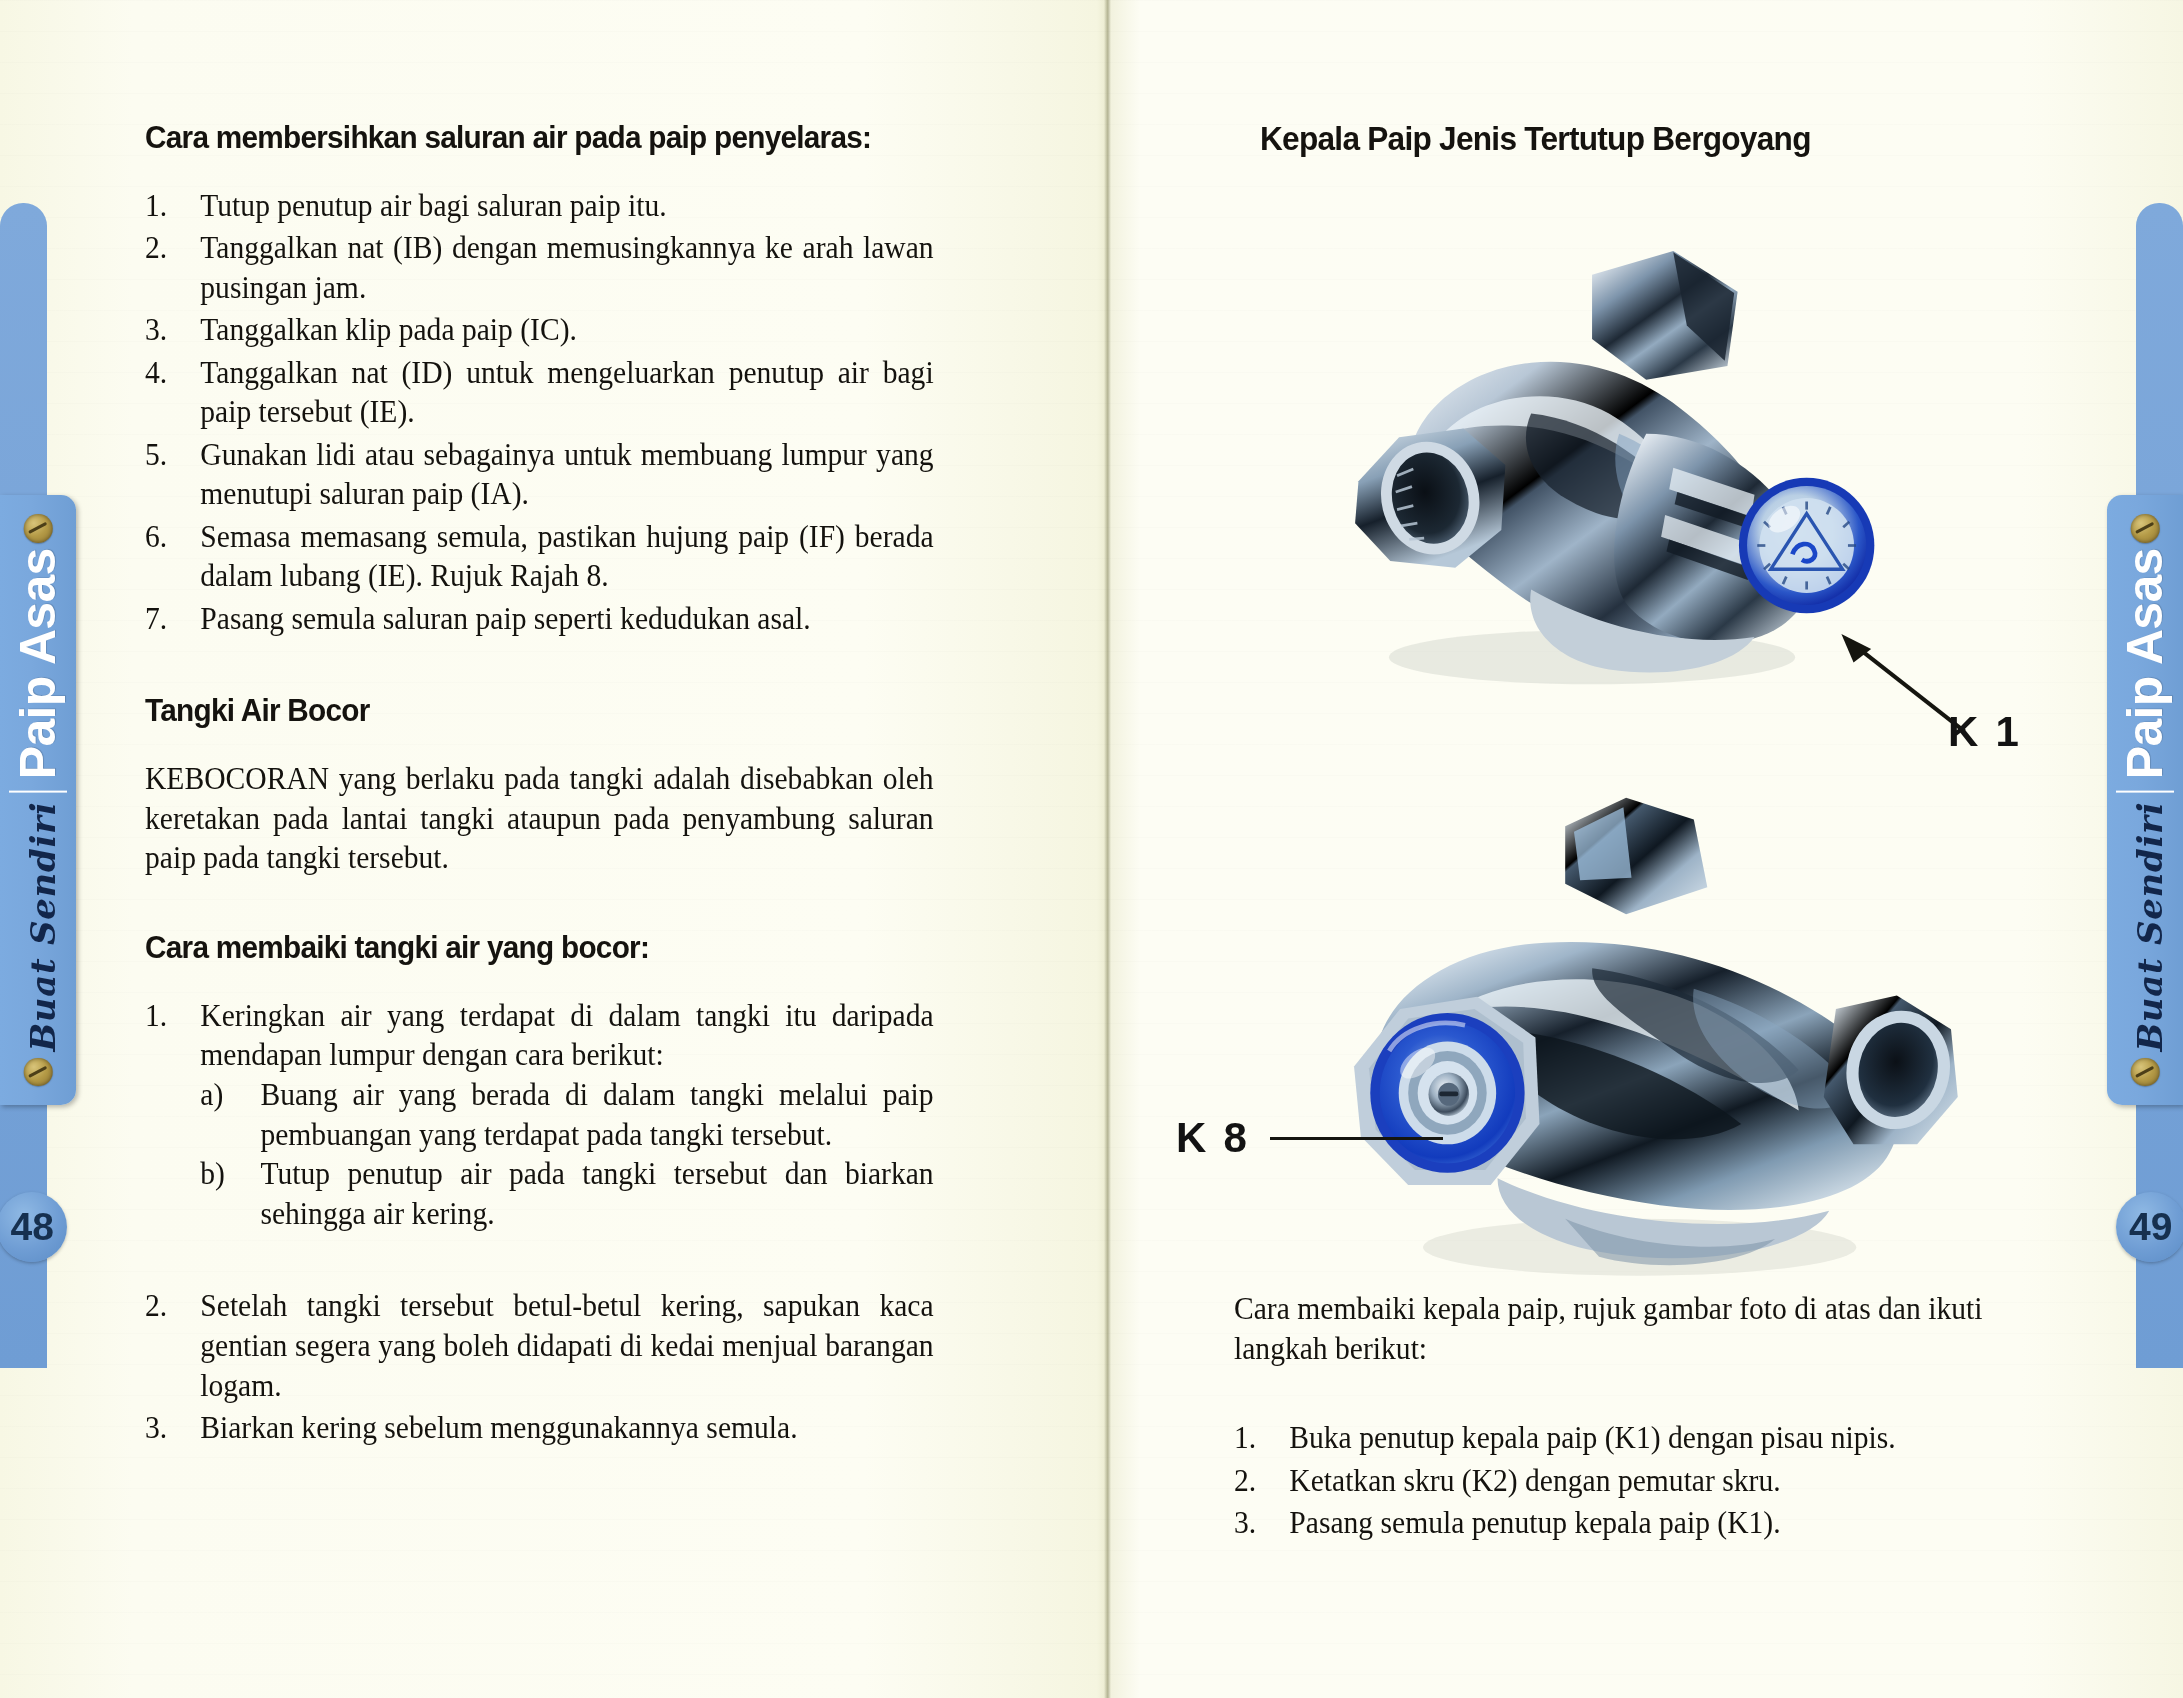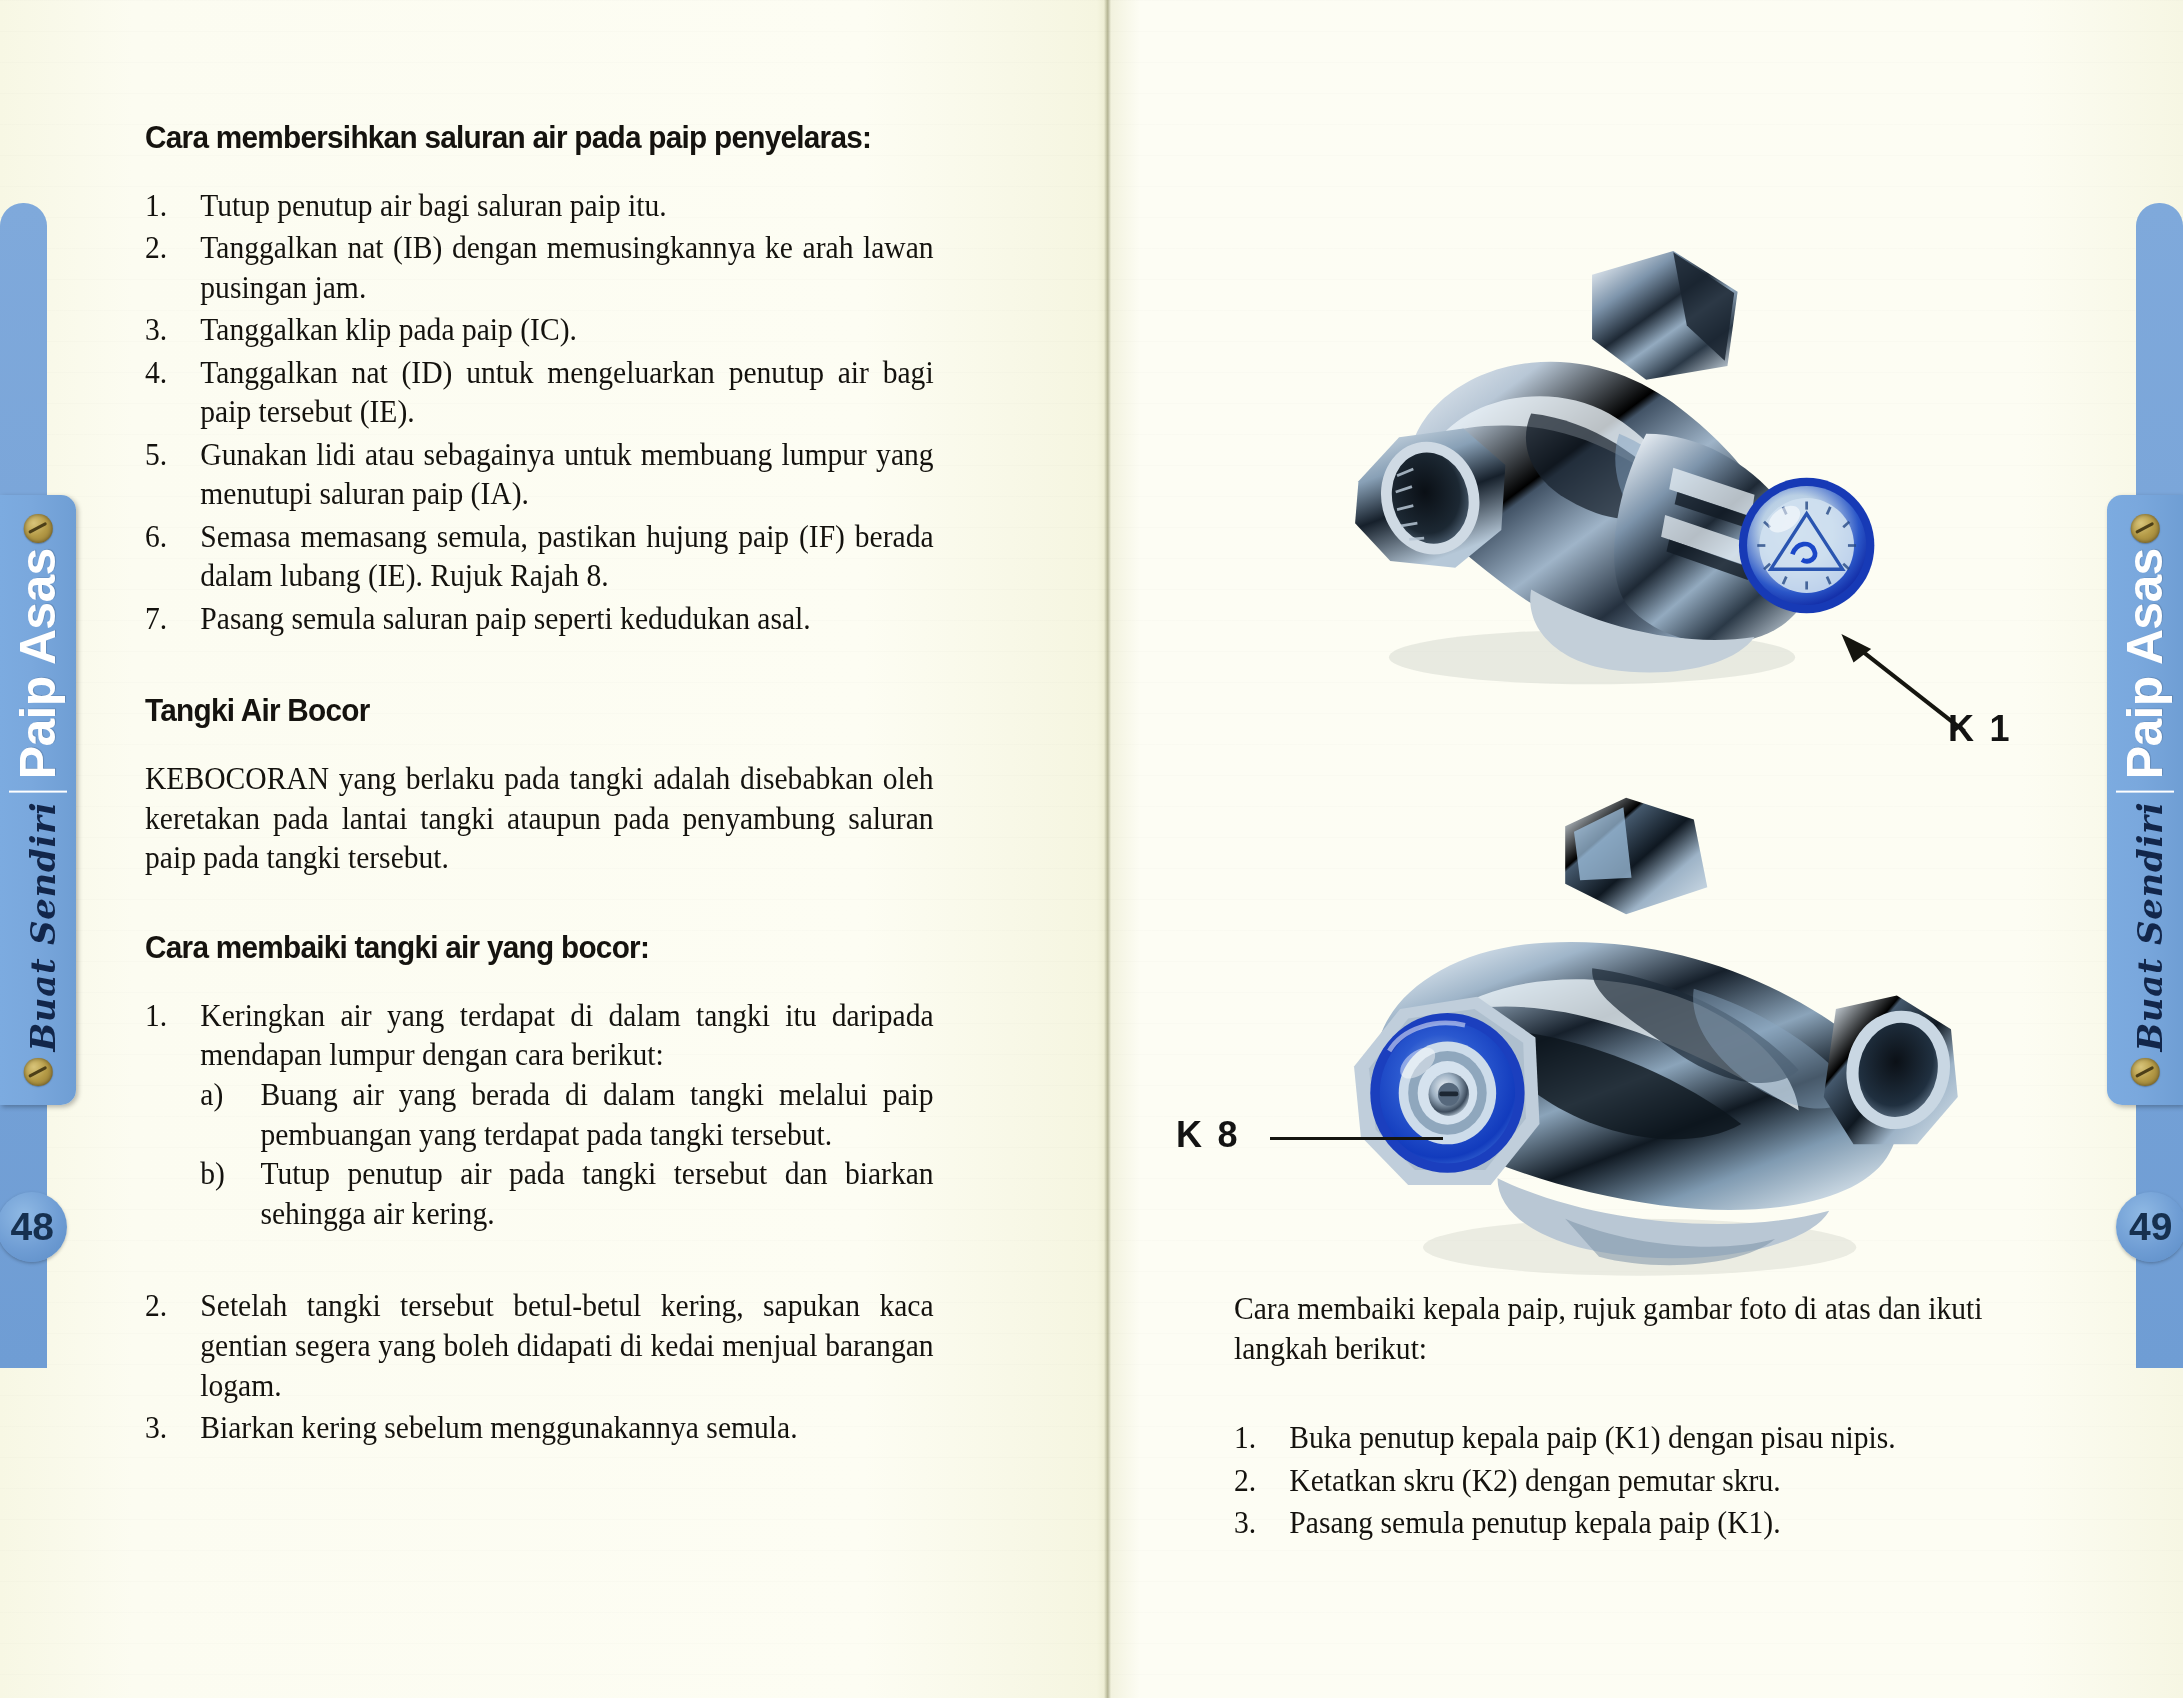--- a/index.html
+++ b/index.html
@@ -138,21 +138,21 @@
   .gap-lg{height:50px;}
 
   
   .photo{position:absolute;}
   .photo svg{display:block;}
 
   .calloutlabel{
     position:absolute;
     font-family:"Liberation Sans",sans-serif;
     font-weight:700;
-    font-size:36px;
+    font-size:42px;
     color:#131313;
     letter-spacing:2.7px;
   }
   .leaderline{position:absolute;background:#15150f;}
 </style>
 </head>
 <body>
 
 <div id="page">
 
@@ -226,20 +226,23 @@
 
     <div class="gap-lg"></div>
 
     <ol class="num body">
       <li><span class="mk">2.</span><span>Setelah tangki tersebut betul-betul kering, sapukan kaca gentian segera yang boleh didapati di kedai menjual barangan logam.</span></li>
       <li><span class="mk">3.</span><span>Biarkan kering sebelum menggunakannya semula.</span></li>
     </ol>
 
   </div>
 
+  <div class="col-right">
+    <h2 class="sec" style="font-size:34px;">Kepala Paip Jenis Tertutup Bergoyang</h2>
+  </div>
 
   <div class="photo" style="left:1240px;top:210px;width:677px;height:495px;">
     <svg width="677" height="495" viewBox="0 0 1000 730">
       <defs>
         <linearGradient id="chromeA" x1="0" y1="0" x2="1" y2="1">
           <stop offset="0%" stop-color="#eef3f7"></stop>
           <stop offset="18%" stop-color="#b8c7d6"></stop>
           <stop offset="38%" stop-color="#5f7governor"></stop>
           <stop offset="40%" stop-color="#425366"></stop>
           <stop offset="55%" stop-color="#9fb4c8"></stop>

